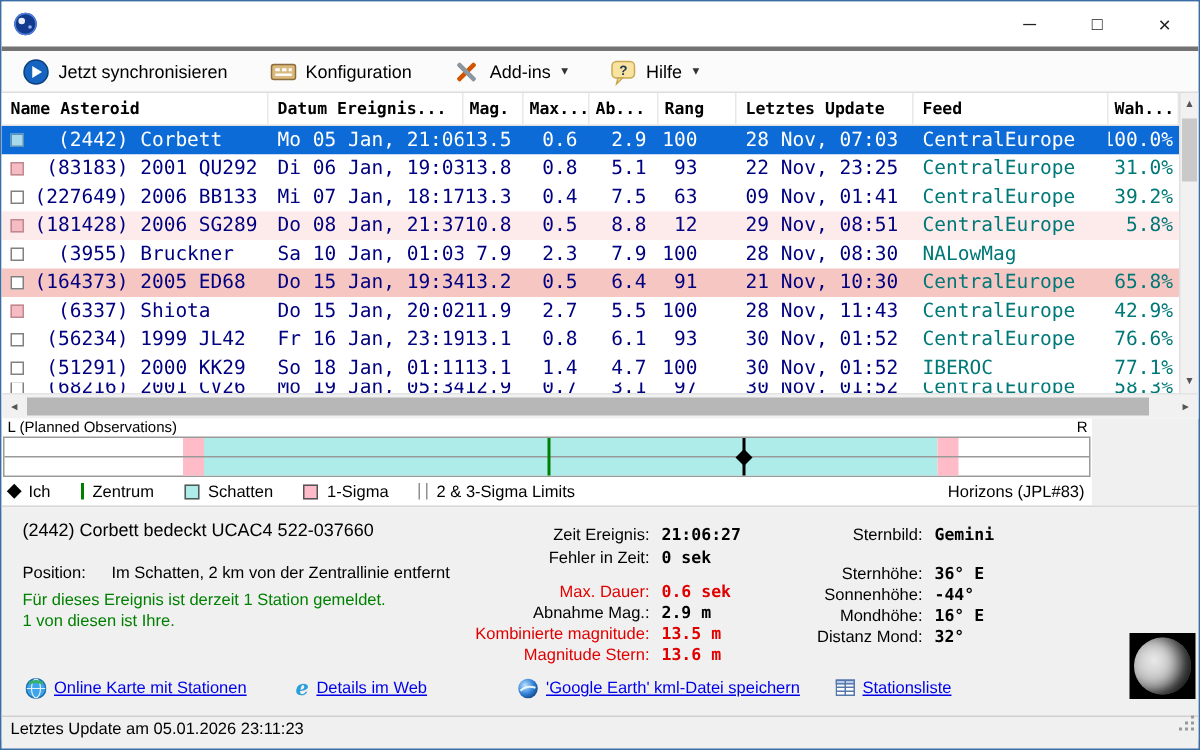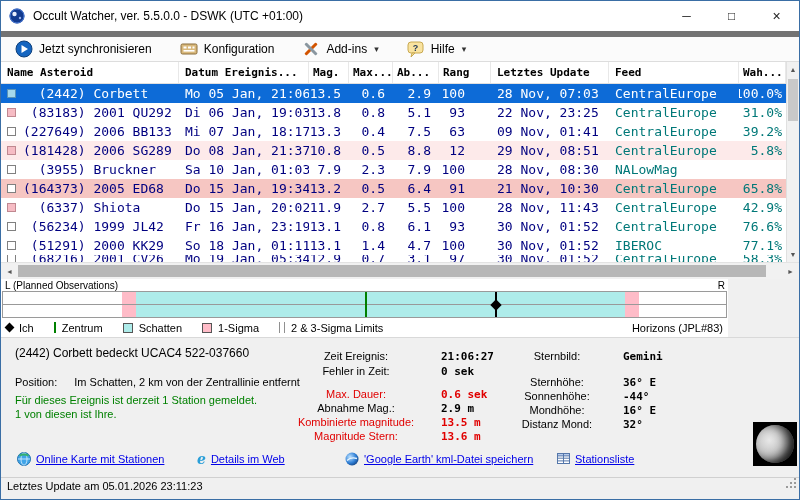--- a/index.html
+++ b/index.html
@@ -7,21 +7,21 @@
   .window{position:relative;width:800px;height:500px;background:#f0f0f0;border:1px solid #3a6ea5;overflow:hidden}
 
   
   .titlebar{position:absolute;top:0;left:0;width:798px;height:30px;background:#fff;display:flex;align-items:center}
   .title-icon{margin-left:8px;display:flex}
   .title-text{margin-left:8px;font-size:12px;color:#000;white-space:nowrap}
   .win-btns{margin-left:auto;display:flex;height:100%}
   .win-btn{width:45px;height:100%;display:flex;align-items:center;justify-content:center;font-size:12px;color:#222;cursor:default}
 
   
-  .toolbar{position:absolute;top:30px;left:0;width:798px;height:31px;background:#fbfbfb;border-top:6px solid #737373;border-bottom:1px solid #ddd;display:flex;align-items:center;padding-left:8px;gap:16px}
+  .toolbar{position:absolute;top:30px;left:0;width:798px;height:31px;background:#fbfbfb;border-top:3px solid #737373;border-bottom:1px solid #ddd;display:flex;align-items:center;padding-left:8px;gap:16px}
   .tool-btn{display:inline-flex;align-items:center;gap:6px;font-size:12px;color:#000;padding:3px 6px}
   .dd-arrow{font-size:9px;color:#333;margin-left:1px}
 
   
   .table{position:absolute;top:61px;left:0;width:798px;height:217px;background:#fff}
   .thead{display:flex;height:22px;background:#fff;border-bottom:1px solid #e0e0e0;font-family:"DejaVu Sans Mono","Liberation Mono",monospace;font-size:11px;font-weight:bold;color:#000;width:785px}
   .hcell{display:flex;align-items:center;padding-left:6px;border-right:1px solid #e8e8e8;height:100%;overflow:hidden;white-space:nowrap}
   .tbody{width:785px}
   .trow{display:flex;height:19px;font-family:"DejaVu Sans Mono","Liberation Mono",monospace;font-size:13px;line-height:19px;color:#000080;white-space:nowrap}
   .trow.partial{height:7px;overflow:hidden}
@@ -75,21 +75,21 @@
 
   
   .details{position:absolute;top:336px;left:0;width:798px;height:140px;background:#f0f0f0;border-top:1px solid #d9d9d9}
   .d-title{position:absolute;top:8px;left:14px;font-size:12px;font-weight:normal;color:#000}
   .d-pos{position:absolute;top:38px;left:14px;font-size:11px;color:#000}
   .d-pos .pv{margin-left:14px}
   .d-green{position:absolute;left:14px;font-size:11px;color:#008000}
   .drow{position:absolute;display:flex;font-size:11px;color:#000;align-items:baseline}
   .drow.mid{left:278px}
   .drow.rgt{left:498px}
-  .dlabel{width:154px;text-align:center;white-space:nowrap}
+  .dlabel{width:154px;text-align:right;white-space:nowrap}
   .drow.rgt .dlabel{width:116px}
   .dvalue{margin-left:8px;font-weight:bold;font-family:"DejaVu Sans Mono","Liberation Mono",monospace;white-space:nowrap}
   .red{color:#e00000}
   .moon{position:absolute;left:752px;top:84px;width:44px;height:44px;background:#000}
   .moon-disc{width:38px;height:38px;border-radius:50%;margin:3px;background:radial-gradient(circle at 35% 40%,#e8e8e8,#b9b9b9 55%,#6e6e6e 82%,#3a3a3a 100%);box-shadow:inset -7px -2px 10px rgba(0,0,0,.75)}
 
   
   .links{position:absolute;top:114px;left:0;right:0;height:18px}
   .link{position:absolute;display:flex;align-items:center;gap:5px;font-size:11px}
   .link .lt{color:#0000e8;text-decoration:underline;cursor:pointer;white-space:nowrap}
@@ -106,21 +106,20 @@
 
   <div class="titlebar">
     <span class="title-icon">
       <svg width="16" height="16" viewBox="0 0 16 16">
         <circle cx="8" cy="8" r="7.5" fill="#123a8f"></circle>
         <circle cx="8" cy="8" r="7" fill="none" stroke="#4f7fd9"></circle>
         <circle cx="5.5" cy="6" r="2.2" fill="#e8eefc"></circle>
         <circle cx="11" cy="10" r="1.2" fill="#9ab4ee"></circle>
       </svg>
     </span>
-    <span class="title-text">Occult Watcher, ver. 5.5.0.0 - DSWK (UTC +01:00)</span>
     <div class="win-btns">
       <span class="win-btn">─</span>
       <span class="win-btn">□</span>
       <span class="win-btn" style="font-size:14px">×</span>
     </div>
   </div>
 
   <div class="toolbar">
     <span class="tool-btn">
       <svg width="18" height="18" viewBox="0 0 18 18">

